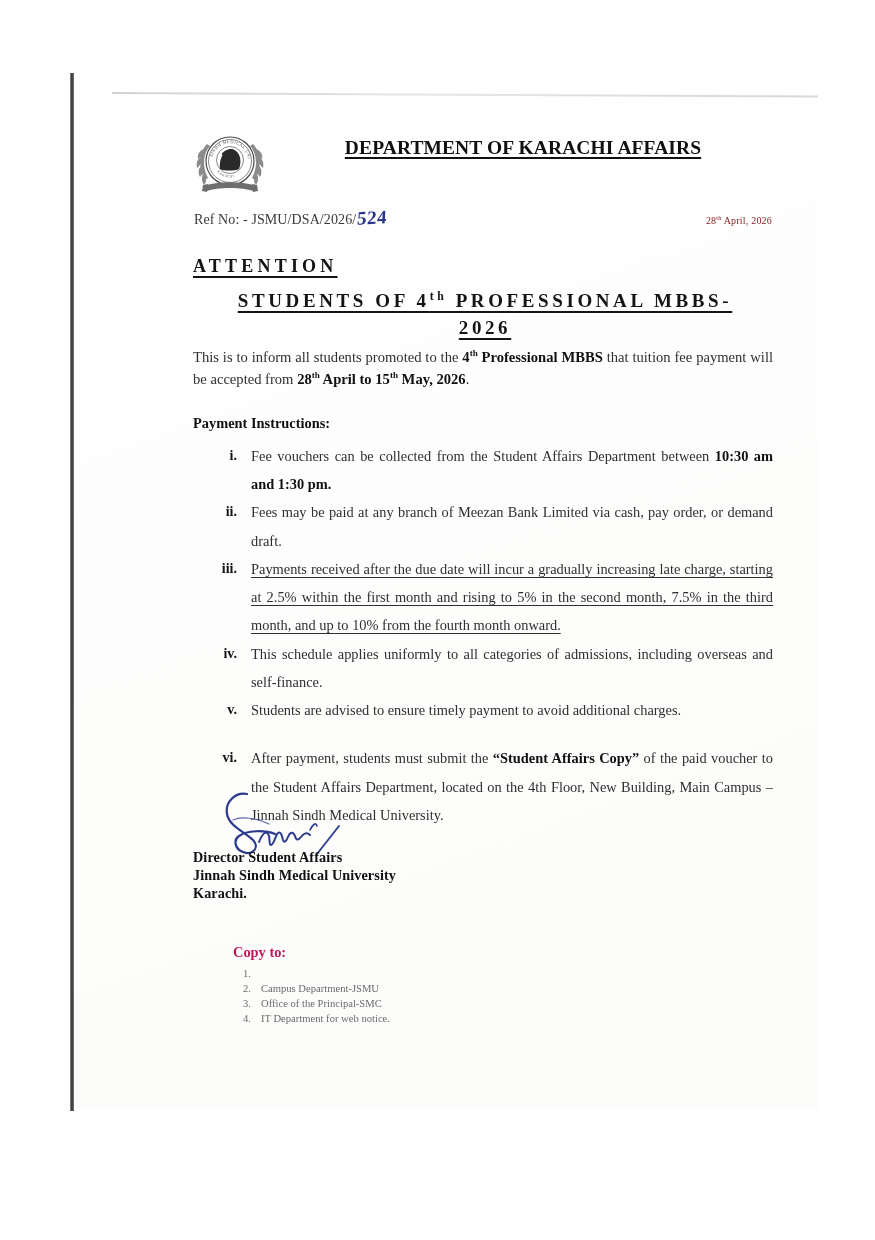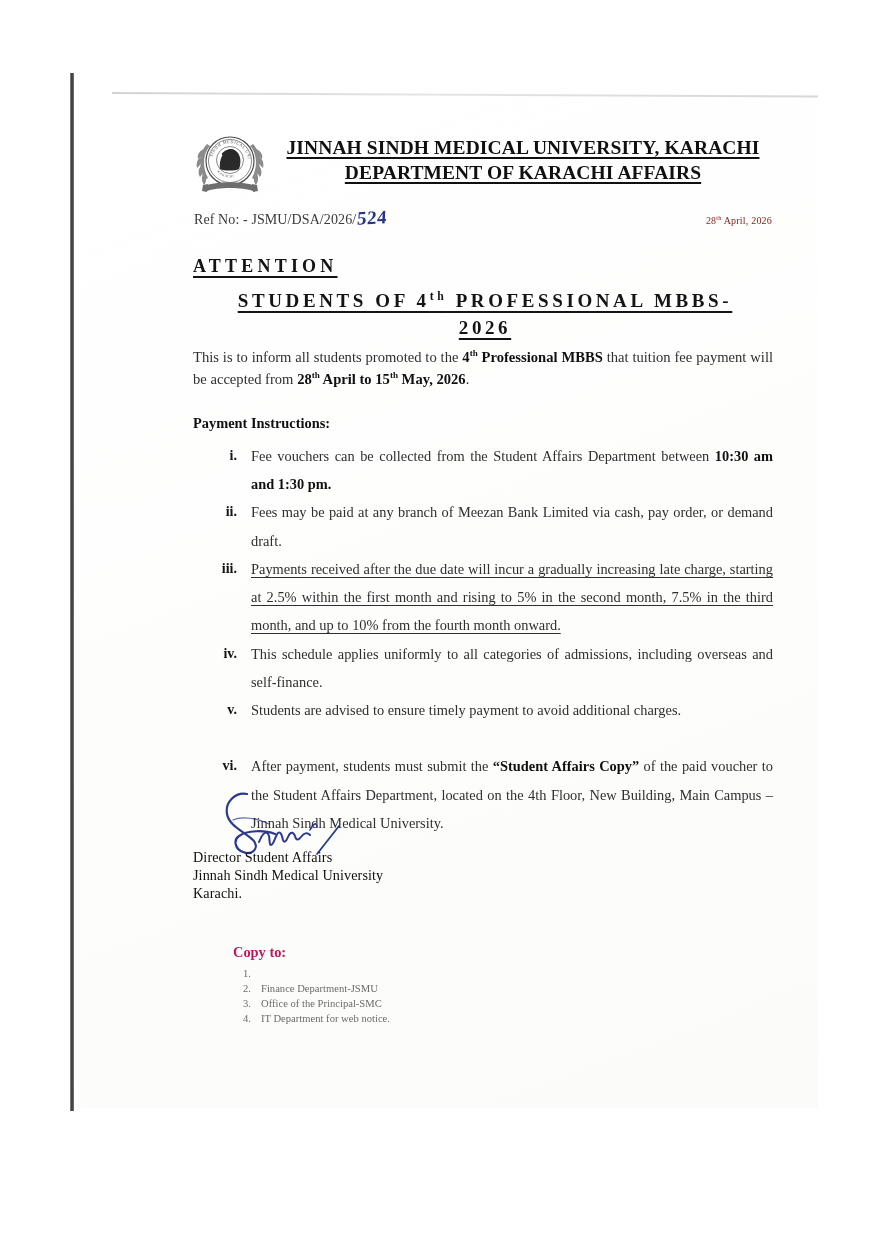--- a/index.html
+++ b/index.html
@@ -213,36 +213,36 @@
   .item-text {
     flex: 1 1 auto;
     text-align: justify;
   }
   .item-text b { color:#101010; }
   .item.underlined .item-text {
     text-decoration: underline;
     text-underline-offset: 3px;
     text-decoration-thickness: 1px;
   }
-  .item.gap { margin-top: 28px; }
+  .item.gap { margin-top: 20px; }
 
   
   .sig-wrap {
     position: absolute;
     left: 0;
     top: 786px;
     width: 300px;
     height: 80px;
   }
   .sig-wrap svg { position:absolute; left: 20px; top: 0; }
   .sig-block {
     position: absolute;
     left: 0;
     top: 848px;
-    font-weight: normal;
+    font-weight: bold;
     font-size: 14.2px;
     line-height: 1.28;
     color: #111111;
     letter-spacing: .1px;
   }
 
   
   .copy-head {
     position: absolute;
     left: 0;
@@ -322,21 +322,20 @@
 
           <g fill="#6e6e6e">
             <path d="M12 56 C22 51, 52 51, 62 56 L60 61 C50 57, 24 57, 14 61 Z"></path>
             <path d="M10 55 L15 54 L14 62 L9 61 Z"></path>
             <path d="M64 55 L59 54 L60 62 L65 61 Z"></path>
           </g>
           <text x="37" y="60.5" text-anchor="middle" font-family="'Liberation Serif', serif" font-size="3.3" fill="#f2f2f2" letter-spacing="0.3">JSMU</text>
         </svg>
       </div>
       <div class="lh-titles">
-        <div class="lh-line1">JINNAH SINDH MEDICAL UNIVERSITY, KARACHI</div>
         <div class="lh-line2">DEPARTMENT OF KARACHI AFFAIRS</div>
       </div>
     </div>
 
     <div class="ref-row">
       <div class="ref-left"><span>Ref No: - JSMU/DSA/2026/</span><span class="ref-number">524</span></div>
       <div class="ref-date"><span>28</span><sup>th</sup><span> April, 2026</span></div>
     </div>
 
     <div class="attention"><span>ATTENTION</span></div>
@@ -395,21 +394,21 @@
       <div>Karachi.</div>
     </div>
 
     <div class="copy-head">Copy to:</div>
     <div class="copy-list" id="copy-list">
         <div class="copy-item">
           <div class="copy-num">1.</div>
         </div>
         <div class="copy-item">
           <div class="copy-num">2.</div>
-          <div class="copy-text">Finance Department-JSMU</div>
+          <div class="copy-text">Campus Department-JSMU</div>
         </div>
         <div class="copy-item">
           <div class="copy-num">3.</div>
           <div class="copy-text">Office of the Principal-SMC</div>
         </div>
         <div class="copy-item">
           <div class="copy-num">4.</div>
           <div class="copy-text">IT Department for web notice.</div>
         </div>
       </div>

